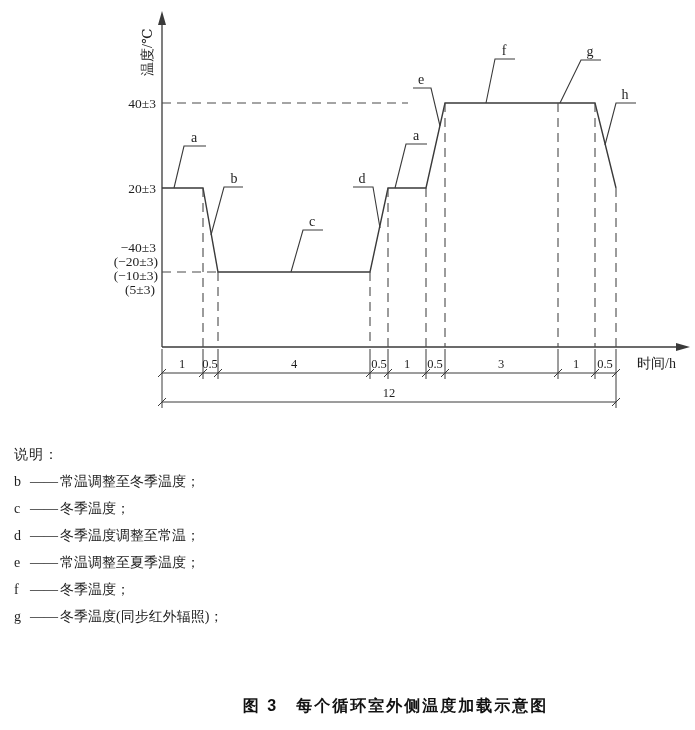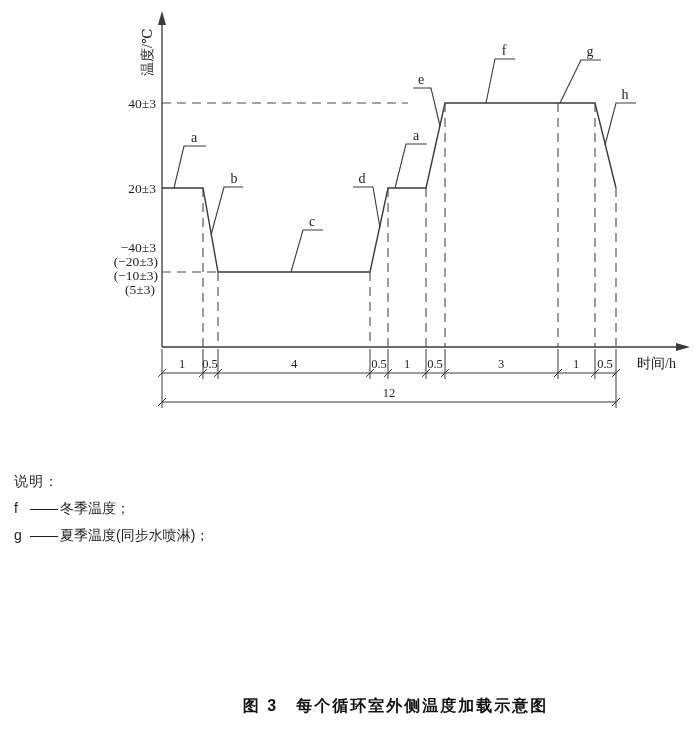--- a/index.html
+++ b/index.html
@@ -5,22 +5,21 @@
   html,body{margin:0;padding:0;background:#fff;}
   .page{
     position:relative;width:695px;height:730px;background:#ffffff;
     font-family:"Liberation Serif","DejaVu Serif",serif;color:#1e1e1e;overflow:hidden;
   }
   .figure-svg{position:absolute;left:0;top:0;}
   svg text{fill:#1e1e1e;}
   .svg-serif{font-family:"Liberation Serif","DejaVu Serif",serif;}
   .legend{
     position:absolute;left:14px;top:441px;font-size:14px;line-height:27px;
-    font-family:Liberation Sans, sans-serif;
-    margin-top:27px;
+    font-family:Liberation Serif, serif;
   }
   .legend-title{letter-spacing:1px;}
   .legend-row{white-space:nowrap;}
   .legend-key{display:inline-block;width:16px;font-size:14px;}
   .legend-dash{display:inline-block;margin-right:2px;}
   .caption{
     position:absolute;top:696px;left:88px;width:615px;text-align:center;
     font-family:"Liberation Sans","DejaVu Sans",sans-serif;
     font-weight:bold;font-size:16px;letter-spacing:2px;color:#111;
   }
@@ -108,22 +107,34 @@
       <text x="501" y="368">3</text>
       <text x="576" y="368">1</text>
       <text x="605" y="368">0.5</text>
       <text x="389" y="397">12</text>
     </g>
   </svg>
 
   <div class="legend">
     <div class="legend-title">说明：</div>
     <div class="legend-row">
+      <span class="legend-key">b</span><span class="legend-dash">——</span><span>常温调整至冬季温度；</span>
+    </div>
+    <div class="legend-row">
+      <span class="legend-key">c</span><span class="legend-dash">——</span><span>冬季温度；</span>
+    </div>
+    <div class="legend-row">
+      <span class="legend-key">d</span><span class="legend-dash">——</span><span>冬季温度调整至常温；</span>
+    </div>
+    <div class="legend-row">
+      <span class="legend-key">e</span><span class="legend-dash">——</span><span>常温调整至夏季温度；</span>
+    </div>
+    <div class="legend-row">
       <span class="legend-key">f</span><span class="legend-dash">——</span><span>冬季温度；</span>
     </div>
     <div class="legend-row">
-      <span class="legend-key">g</span><span class="legend-dash">——</span><span>夏季温度(同步水喷淋)；</span>
+      <span class="legend-key">g</span><span class="legend-dash">——</span><span>冬季温度(同步红外辐照)；</span>
     </div>
   </div>
 
   <div class="caption">图 3　每个循环室外侧温度加载示意图</div>
 
 </div>
 
 </body></html>

